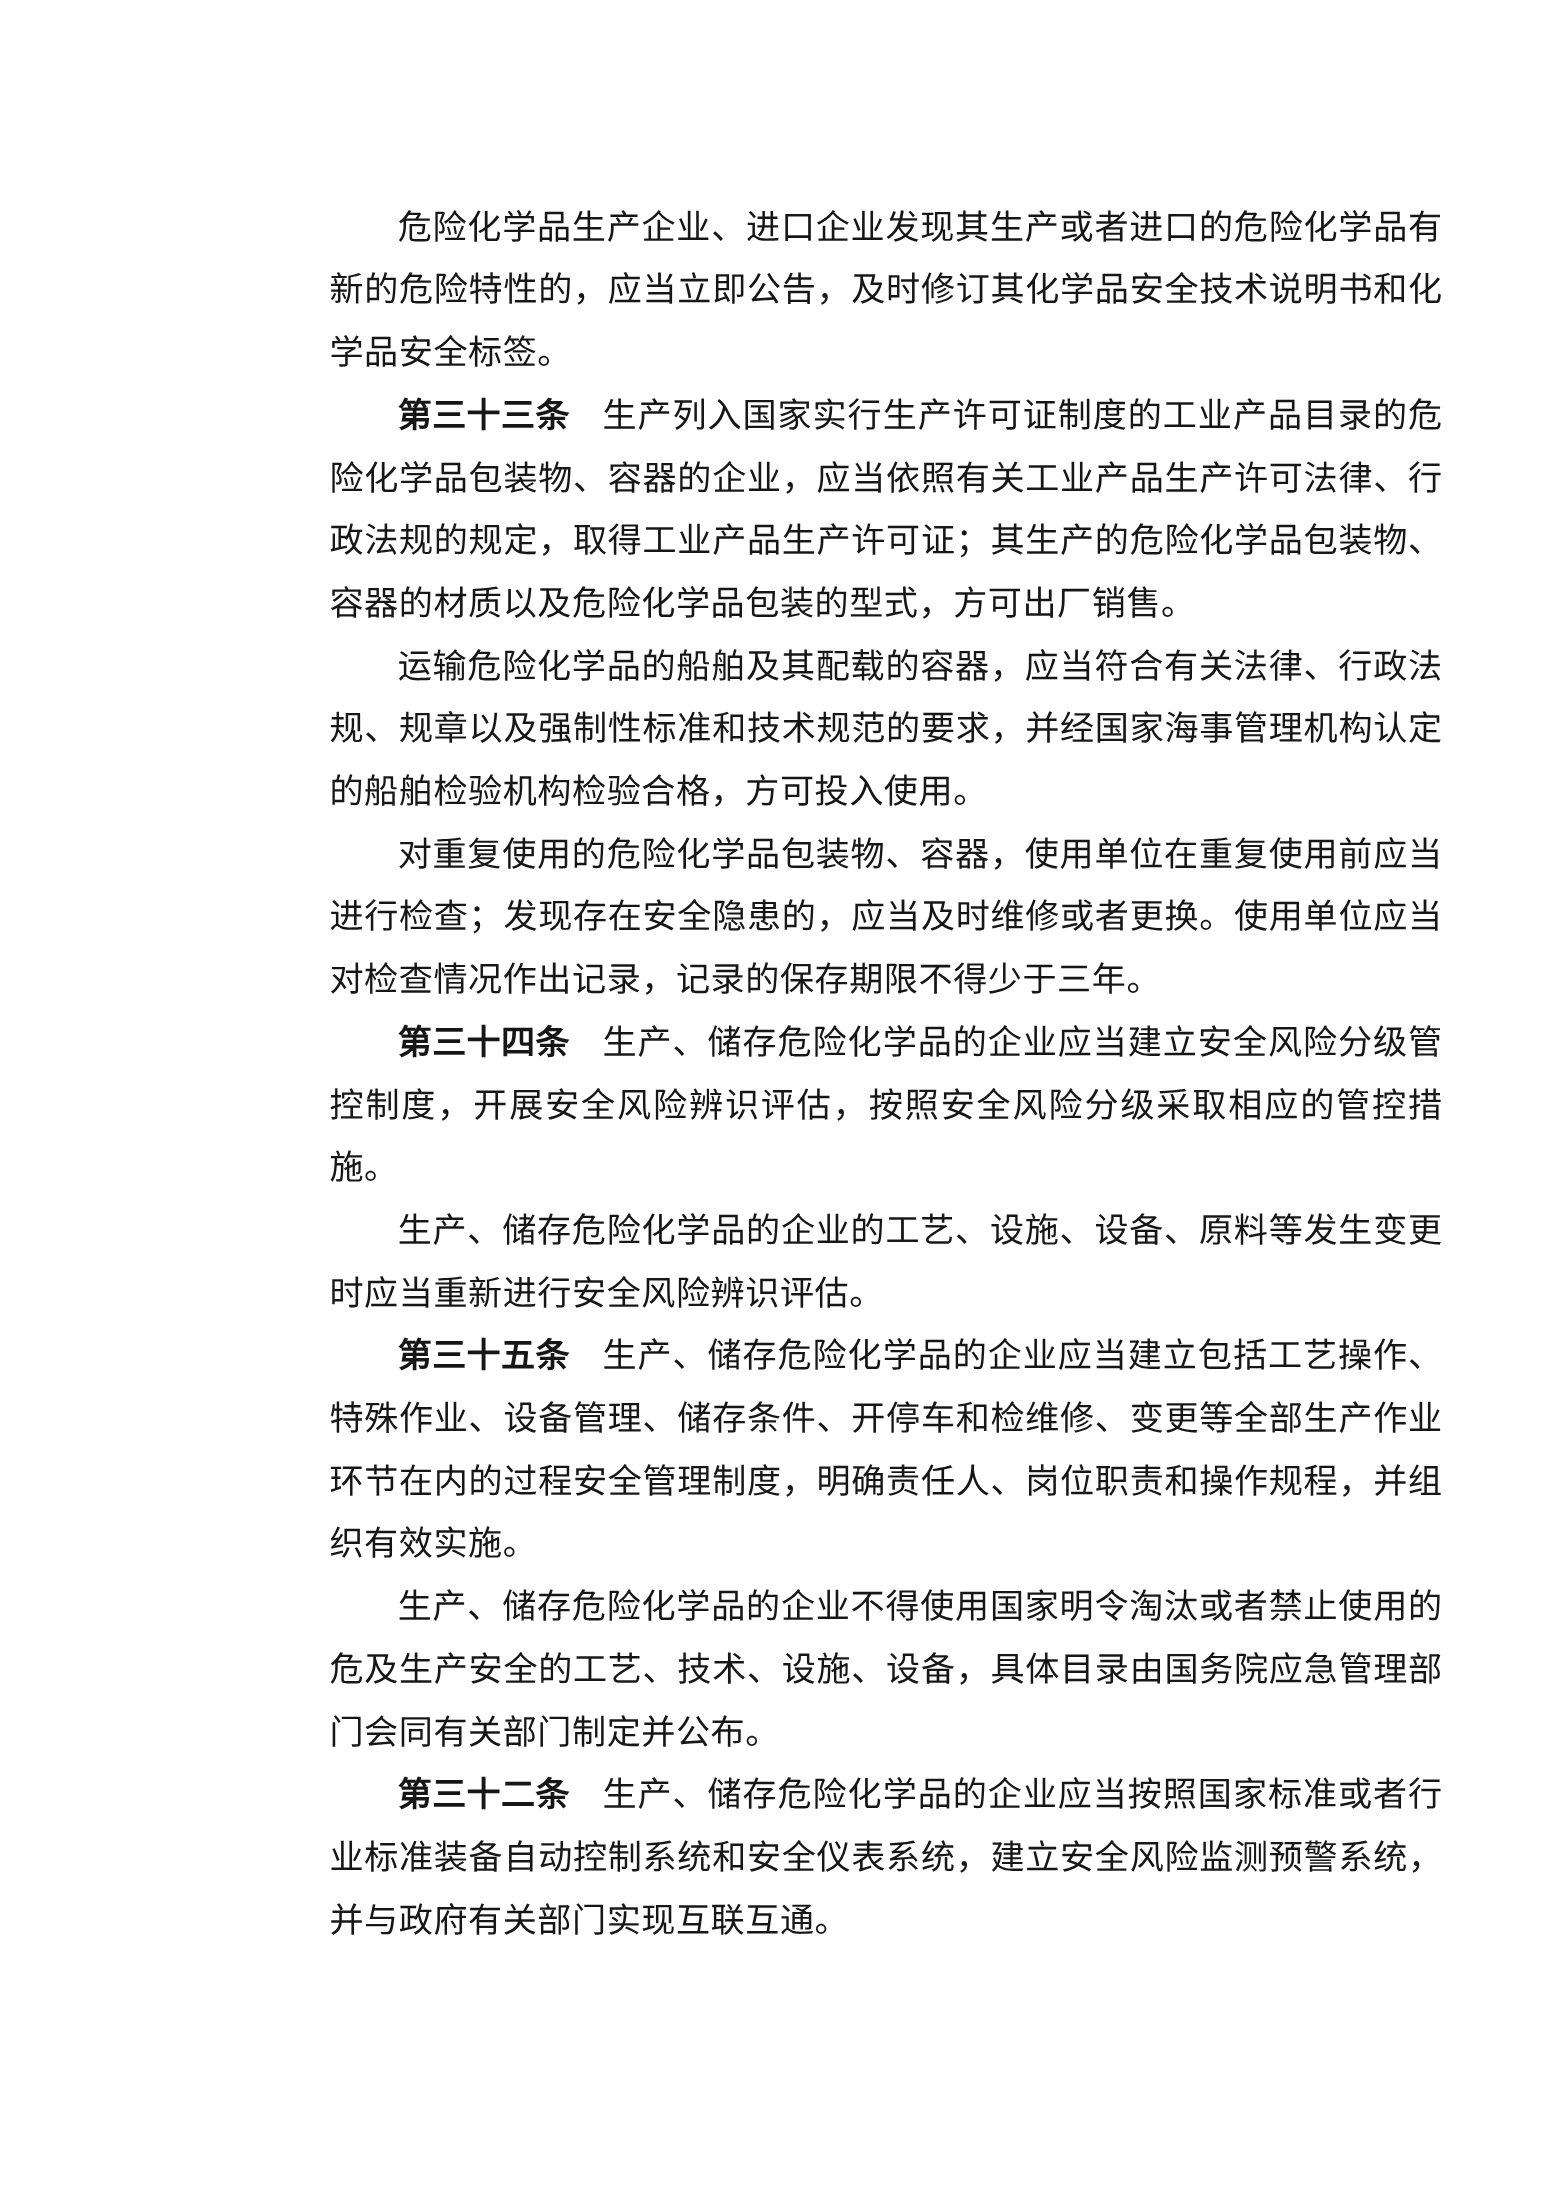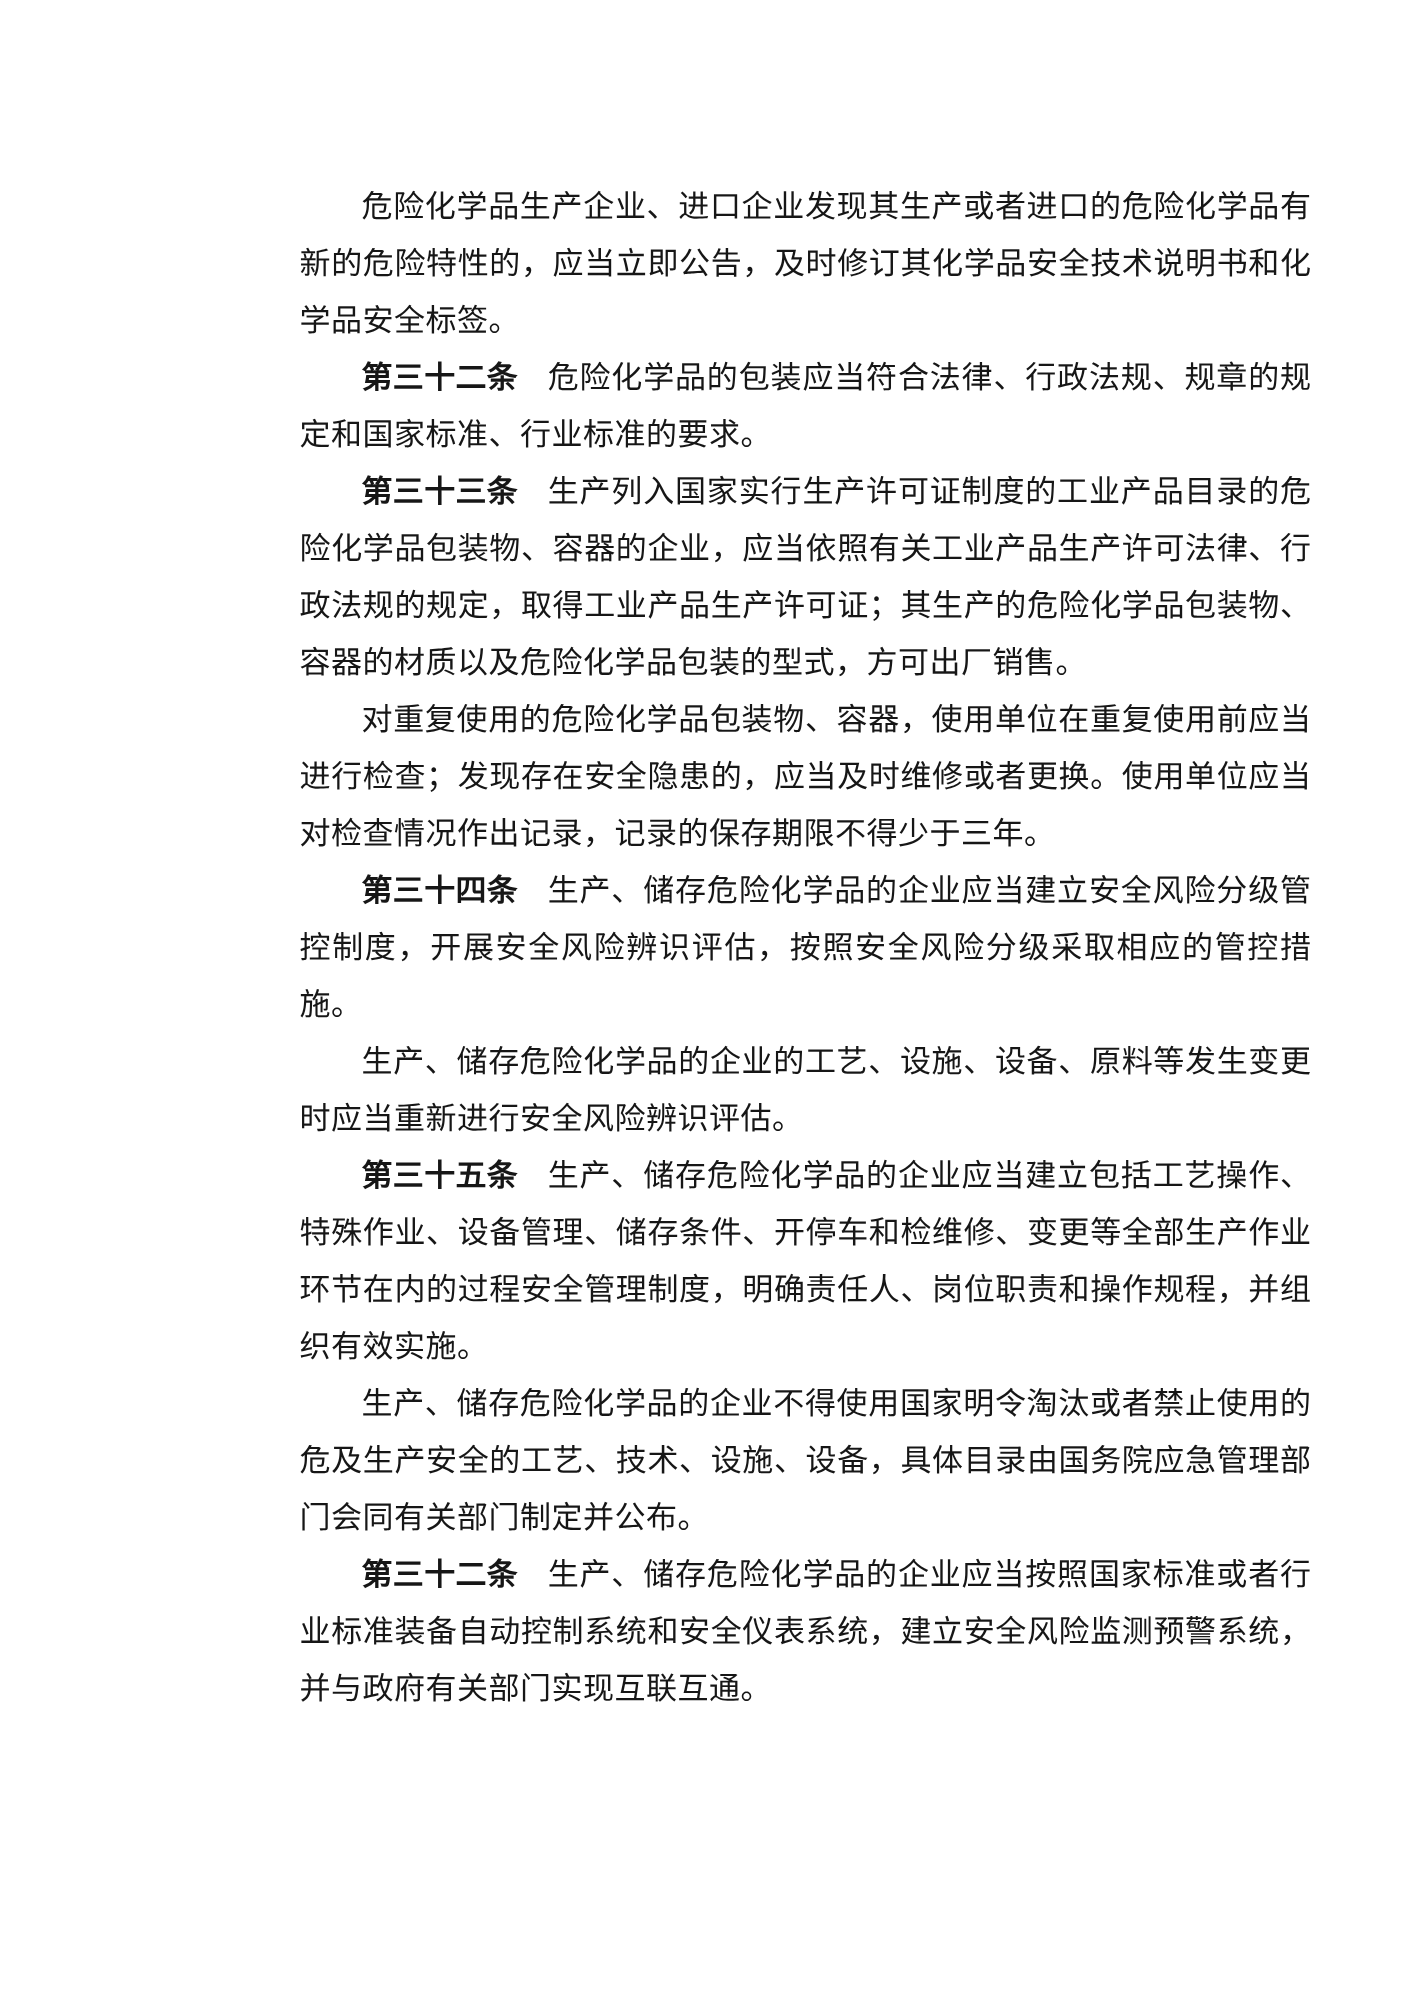--- a/index.html
+++ b/index.html
@@ -43,25 +43,25 @@
     letter-spacing: 0.5px;
   }
 </style>
 </head>
 <body style="background: rgb(255, 255, 255);">
 
 <div class="page">
   <div class="text-block" id="paragraphs" style="color: rgb(22, 22, 22);">
   <p class="para"><span class="para-text">危险化学品生产企业、进口企业发现其生产或者进口的危险化学品有新的危险特性的，应当立即公告，及时修订其化学品安全技术说明书和化学品安全标签。</span></p>
 
-  <p class="para"><span class="article-label">第三十二条</span><span class="para-text">危险化学品的包装应当符合法律、行政法规、规章的规定和国家标准、行业标准的要求。</span></p>
 
 
   <p class="para"><span class="article-label">第三十三条</span><span class="para-text">生产列入国家实行生产许可证制度的工业产品目录的危险化学品包装物、容器的企业，应当依照有关工业产品生产许可法律、行政法规的规定，取得工业产品生产许可证；其生产的危险化学品包装物、容器的材质以及危险化学品包装的型式，方可出厂销售。</span></p>
 
+  <p class="para"><span class="para-text">运输危险化学品的船舶及其配载的容器，应当符合有关法律、行政法规、规章以及强制性标准和技术规范的要求，并经国家海事管理机构认定的船舶检验机构检验合格，方可投入使用。</span></p>
 
   <p class="para"><span class="para-text">对重复使用的危险化学品包装物、容器，使用单位在重复使用前应当进行检查；发现存在安全隐患的，应当及时维修或者更换。使用单位应当对检查情况作出记录，记录的保存期限不得少于三年。</span></p>
 
   <p class="para"><span class="article-label">第三十四条</span><span class="para-text">生产、储存危险化学品的企业应当建立安全风险分级管控制度，开展安全风险辨识评估，按照安全风险分级采取相应的管控措施。</span></p>
 
   <p class="para"><span class="para-text">生产、储存危险化学品的企业的工艺、设施、设备、原料等发生变更时应当重新进行安全风险辨识评估。</span></p>
 
   <p class="para"><span class="article-label">第三十五条</span><span class="para-text">生产、储存危险化学品的企业应当建立包括工艺操作、特殊作业、设备管理、储存条件、开停车和检维修、变更等全部生产作业环节在内的过程安全管理制度，明确责任人、岗位职责和操作规程，并组织有效实施。</span></p>
 
   <p class="para"><span class="para-text">生产、储存危险化学品的企业不得使用国家明令淘汰或者禁止使用的危及生产安全的工艺、技术、设施、设备，具体目录由国务院应急管理部门会同有关部门制定并公布。</span></p>

